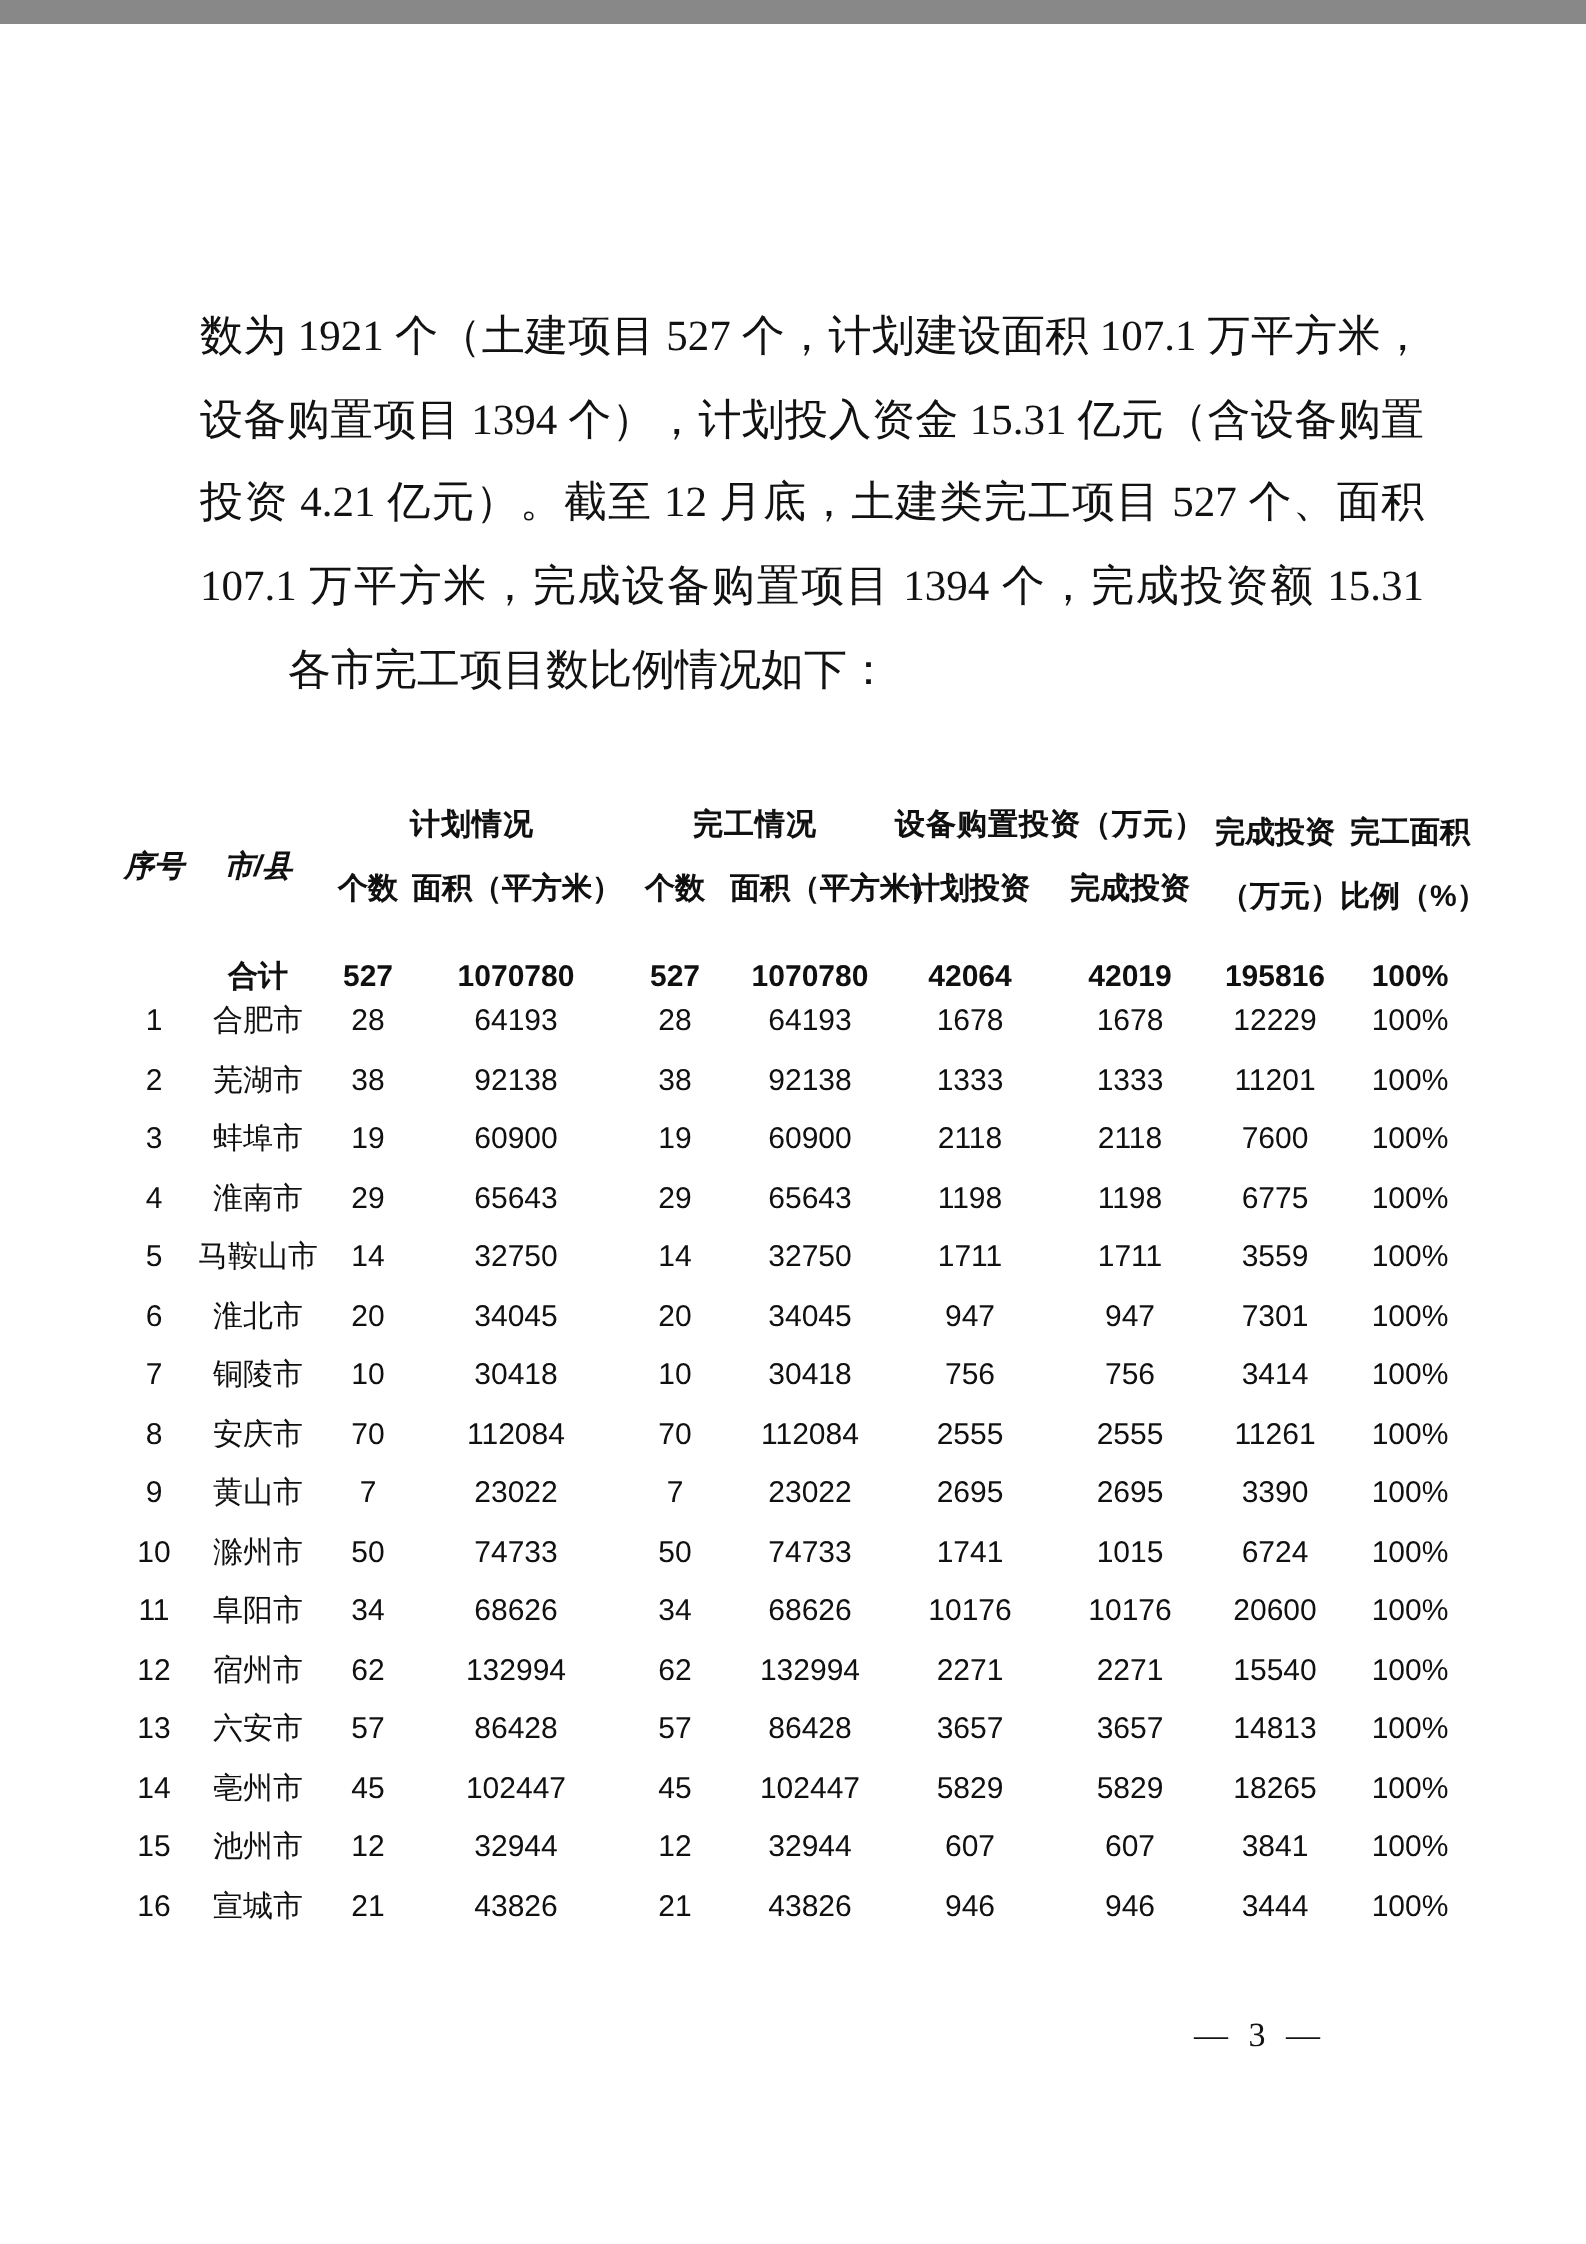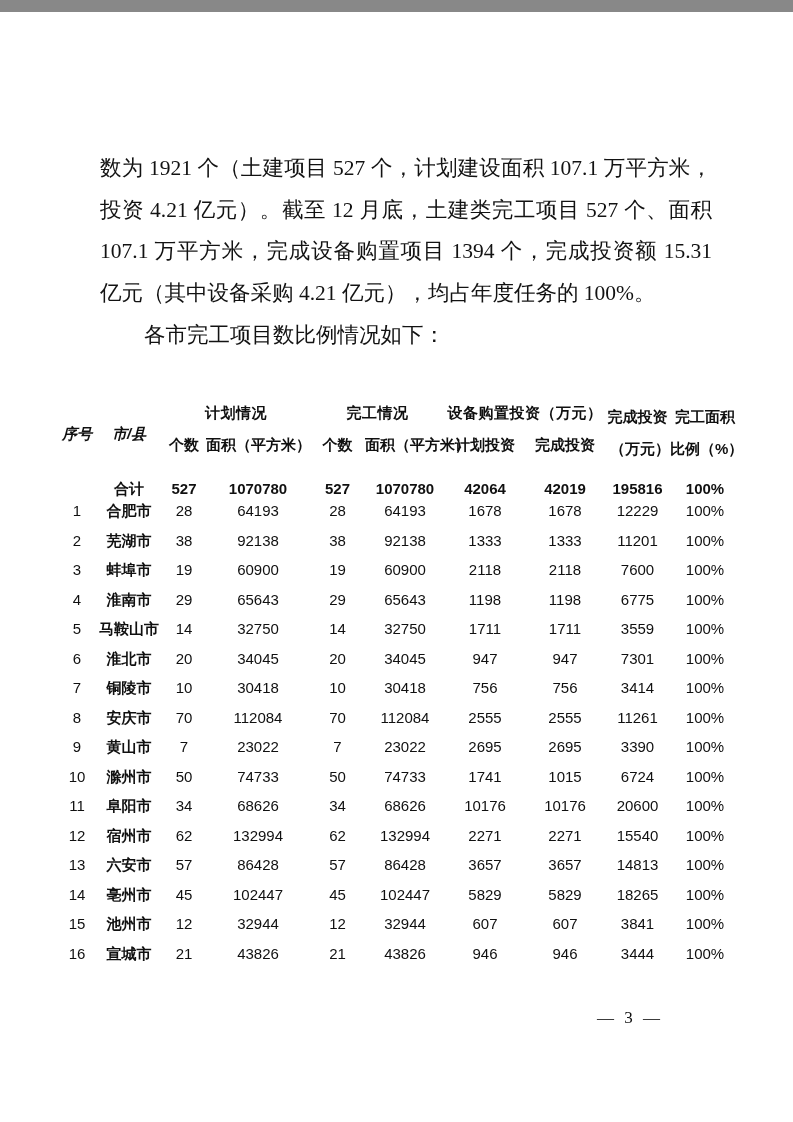--- a/index.html
+++ b/index.html
@@ -57,44 +57,44 @@
   th.rspan { vertical-align: middle; font-style: italic; }
   th.grp { vertical-align: middle; font-size: 16px; letter-spacing: 0.5px; }
   tr.sub-row th { vertical-align: bottom; padding-bottom: 12px; }
   th.small { font-size: 13.5px; }
   th.twoline { vertical-align: middle; padding: 0; }
   th.twoline .l1 { height: 20px; line-height: 20px; }
   th.twoline .gap { height: 12px; }
   th.twoline .l2 { height: 20px; line-height: 20px; text-align: right; }
   tbody tr { height: 29.5px; }
   tbody td { vertical-align: middle; font-weight: normal; }
-  tbody td.cn { font-weight: bold; }
+  tbody td.cn { font-weight: normal; }
   tbody tr.total-row td { padding-top: 17px; font-weight: bold; }
 
   .pageno {
     position: absolute;
     left: 597px;
     top: 996px;
     font-family: "Liberation Serif", serif;
     font-size: 17px;
     letter-spacing: 3px;
     color: #121212;
   }
 </style>
 </head>
 <body>
 
 <div class="page">
 
   <div class="para">
     <div id="paragraph-lines">
         <div class="line just">数为 1921 个（土建项目 527 个，计划建设面积 107.1 万平方米，</div>
+        <div class="line just">设备购置项目 1394 个），计划投入资金 15.31 亿元（含设备购置</div>
         <div class="line just">投资 4.21 亿元）。截至 12 月底，土建类完工项目 527 个、面积</div>
         <div class="line just">107.1 万平方米，完成设备购置项目 1394 个，完成投资额 15.31</div>
-        <div class="line">亿元（其中设备采购 4.21 亿元），均占年度任务的 100%。</div>
       </div>
     <div class="line intro">各市完工项目数比例情况如下：</div>
   </div>
 
   <table class="stats">
     <colgroup>
       <col style="width:38px">
         <col style="width:66px">
         <col style="width:44px">
         <col style="width:104px">

